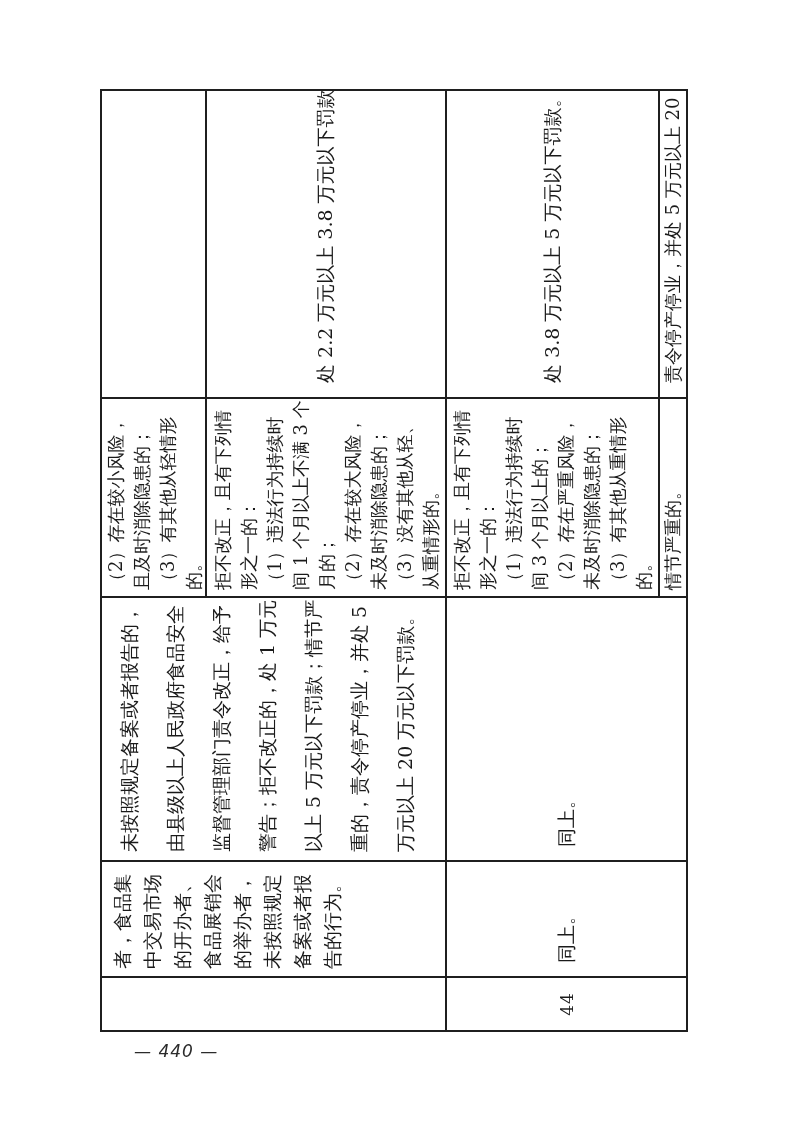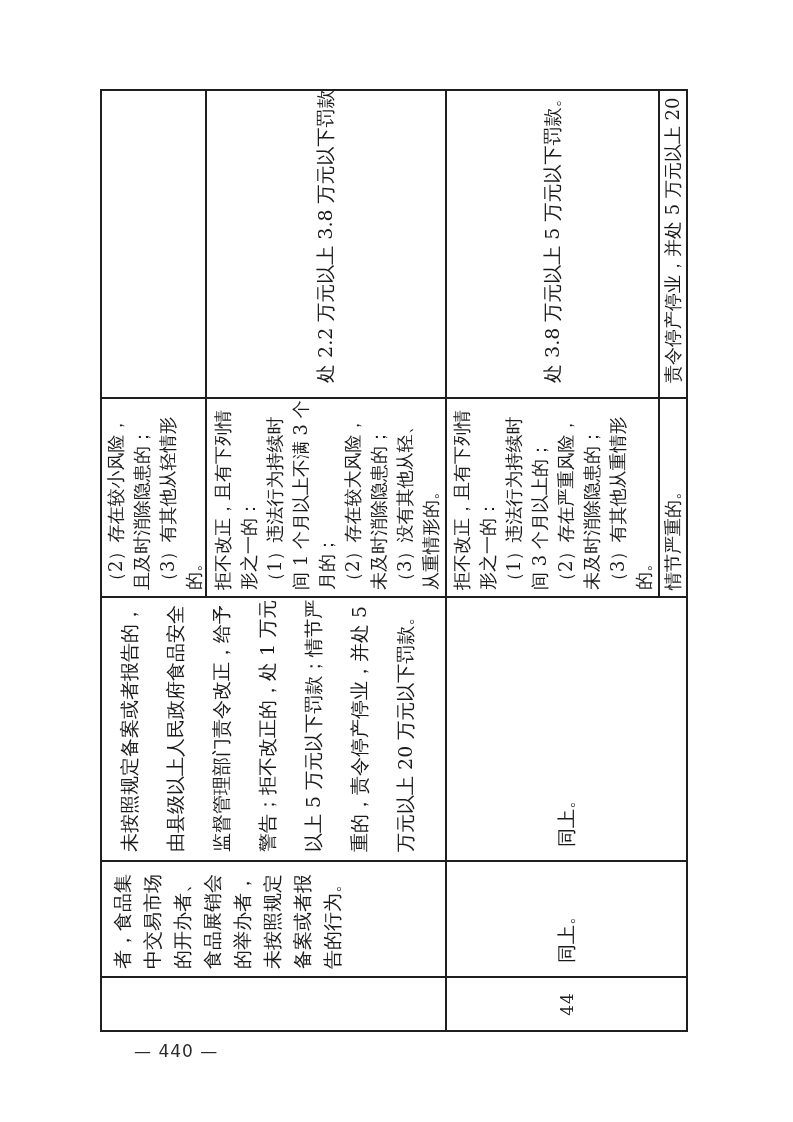--- a/index.html
+++ b/index.html
@@ -43,21 +43,21 @@
   .c2-r12 .tl { line-height:30px; }
   .c3-r12 .tl { line-height:46px; }
   .c4-r1 .tl, .c4-r2 .tl, .c4-r3 .tl { line-height:26px; }
   .tl { white-space:nowrap; }
 
   .seq { font-size:17px; letter-spacing:1px; }
 
   .pageno {
     position:absolute; left:134px; top:1041px; width:90px;
     font-family:"DejaVu Sans","Liberation Sans",sans-serif;
-    font-size:17px; letter-spacing:1px; color:#2b2b2b;
+    font-size:17px; letter-spacing:1px; color:#2b2b2b;font-style:italic;
   }
 </style>
 </head>
 <body>
 
 <div class="page">
 
   <div class="land">
     <div class="frame"></div>
 

